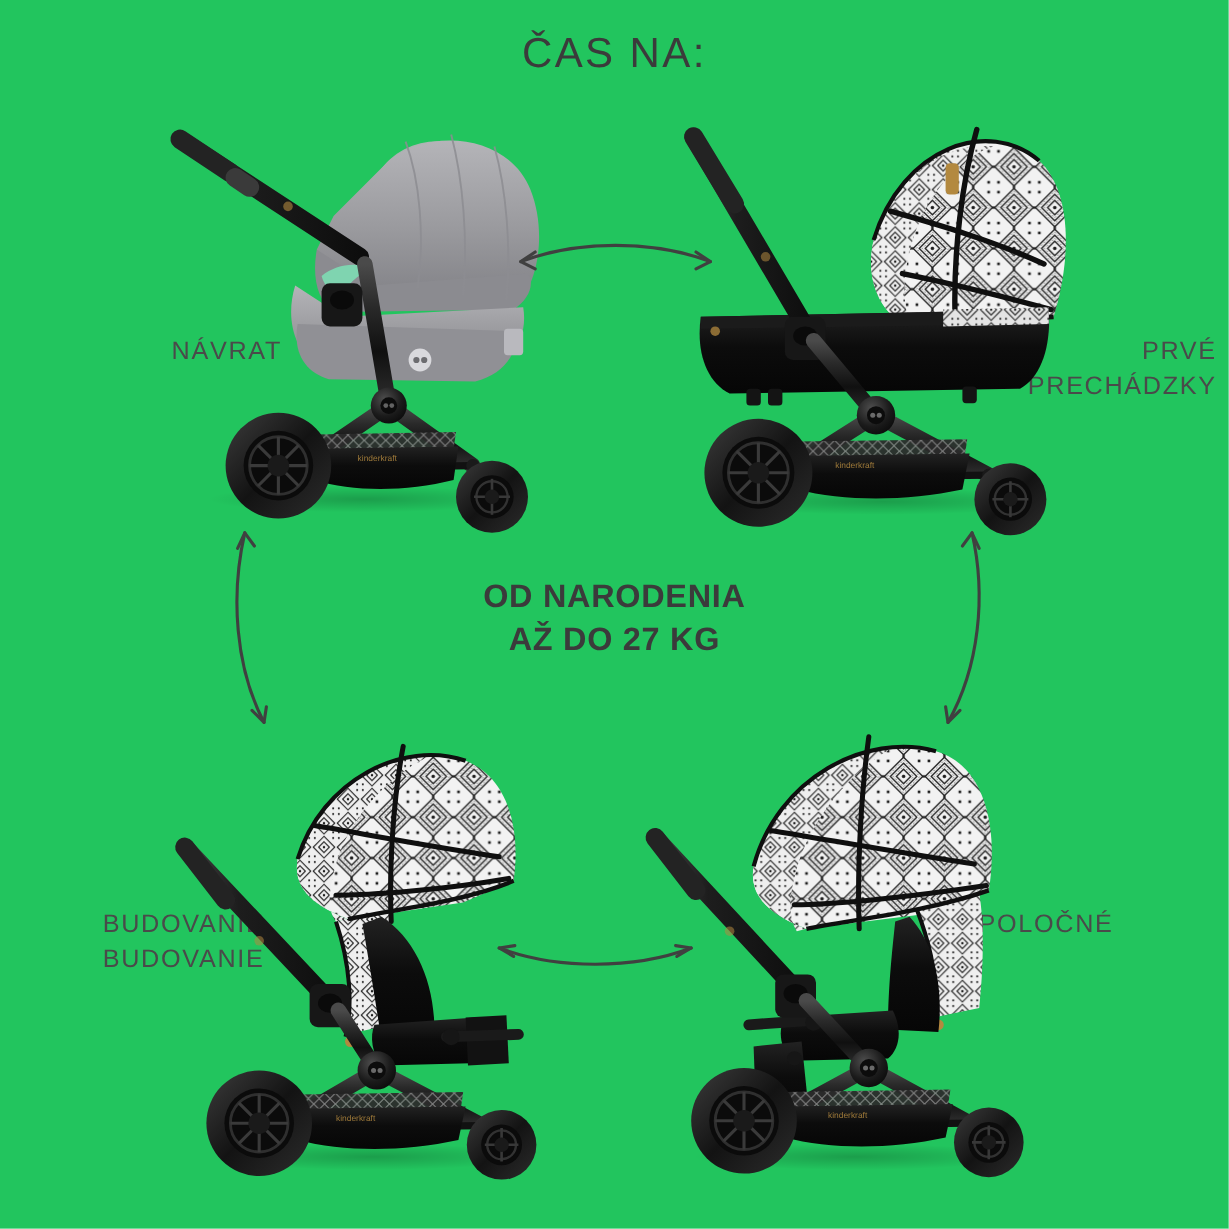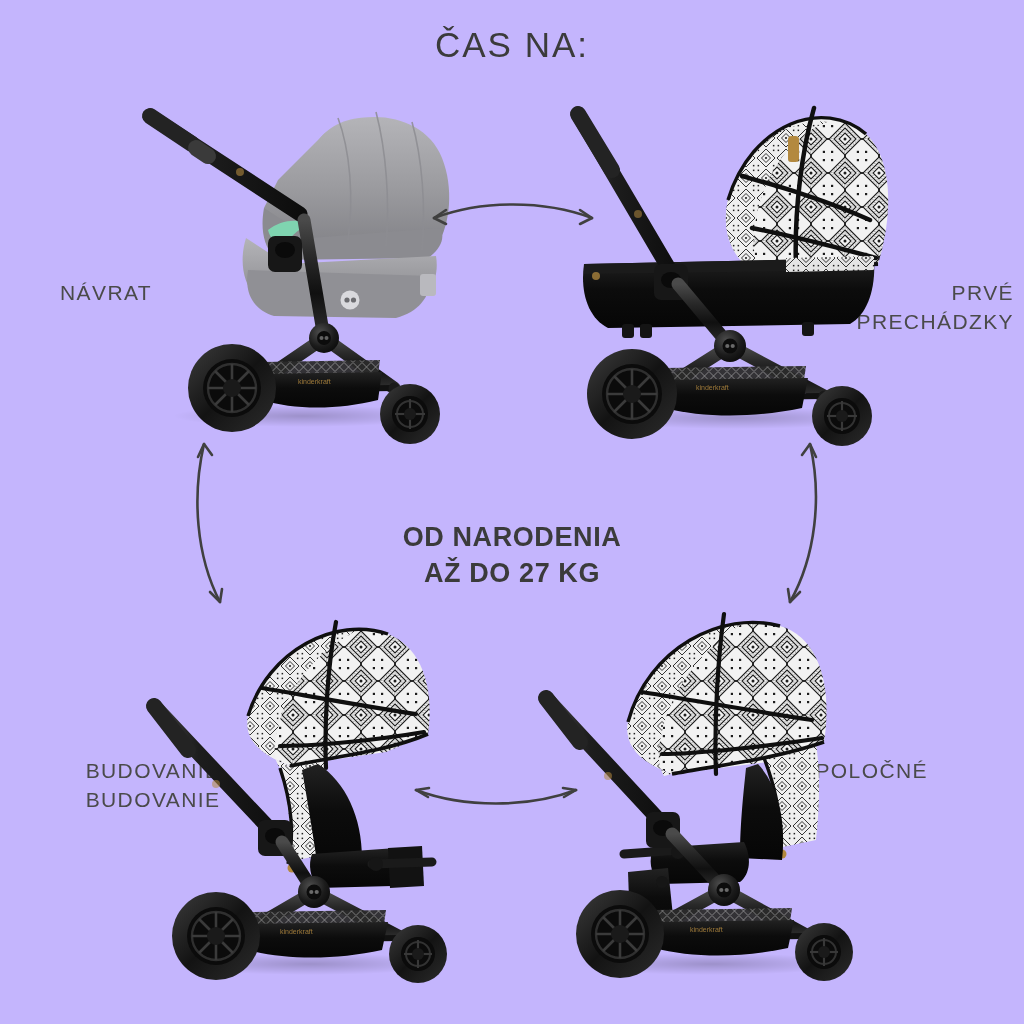--- a/index.html
+++ b/index.html
@@ -1,40 +1,39 @@
 <!DOCTYPE html>
 <html><head>
 <meta charset="utf-8">
 <style>
   html,body{margin:0;padding:0;background:#ffffff;}
   body{width:1024px;height:1024px;overflow:hidden;
        font-family:"Liberation Sans","DejaVu Sans",sans-serif;
        -webkit-font-smoothing:antialiased;}
-  #stage{position:relative;width:1024px;height:1024px;background:#c4b5fd;}
+  #stage{position:relative;width:1024px;height:1024px;background:#22c55e;}
 
   .title{
     position:absolute;left:0;top:26px;width:1024px;text-align:center;
     font-size:35px;letter-spacing:2.0px;font-weight:300;color:#3b3b3b;
     line-height:1.1;
   }
 
   .center-txt{
     position:absolute;left:292px;top:480px;width:440px;text-align:center;
     font-size:27px;font-weight:bold;letter-spacing:0.6px;color:#3b3b3b;
     line-height:1.32;
-    margin-top:40px;
   }
   .center-txt .l2{display:block;}
 
   .lbl{
     position:absolute;font-size:21px;font-weight:300;letter-spacing:1.4px;
     color:#4a4a4a;line-height:1.38;
   }
   .lbl .l2{display:block;}
-  .lbl-tl{left:60px;top:279px;width:175px;text-align:left;}
+  .lbl-tl{left:60px;top:279px;width:175px;text-align:right;}
   .lbl-tr{left:832px;top:279px;width:182px;text-align:right;}
   .lbl-bl{left:58px;top:757px;width:190px;text-align:center;}
   .lbl-br{left:778px;top:757px;width:172px;text-align:center;}
 
   .cell{position:absolute;}
   .cell svg{display:block;overflow:visible;}
   .tl{left:128px;top:88px;}
   .tr{left:556px;top:88px;}
   .bl{left:140px;top:596px;}
   .br{left:532px;top:596px;}

